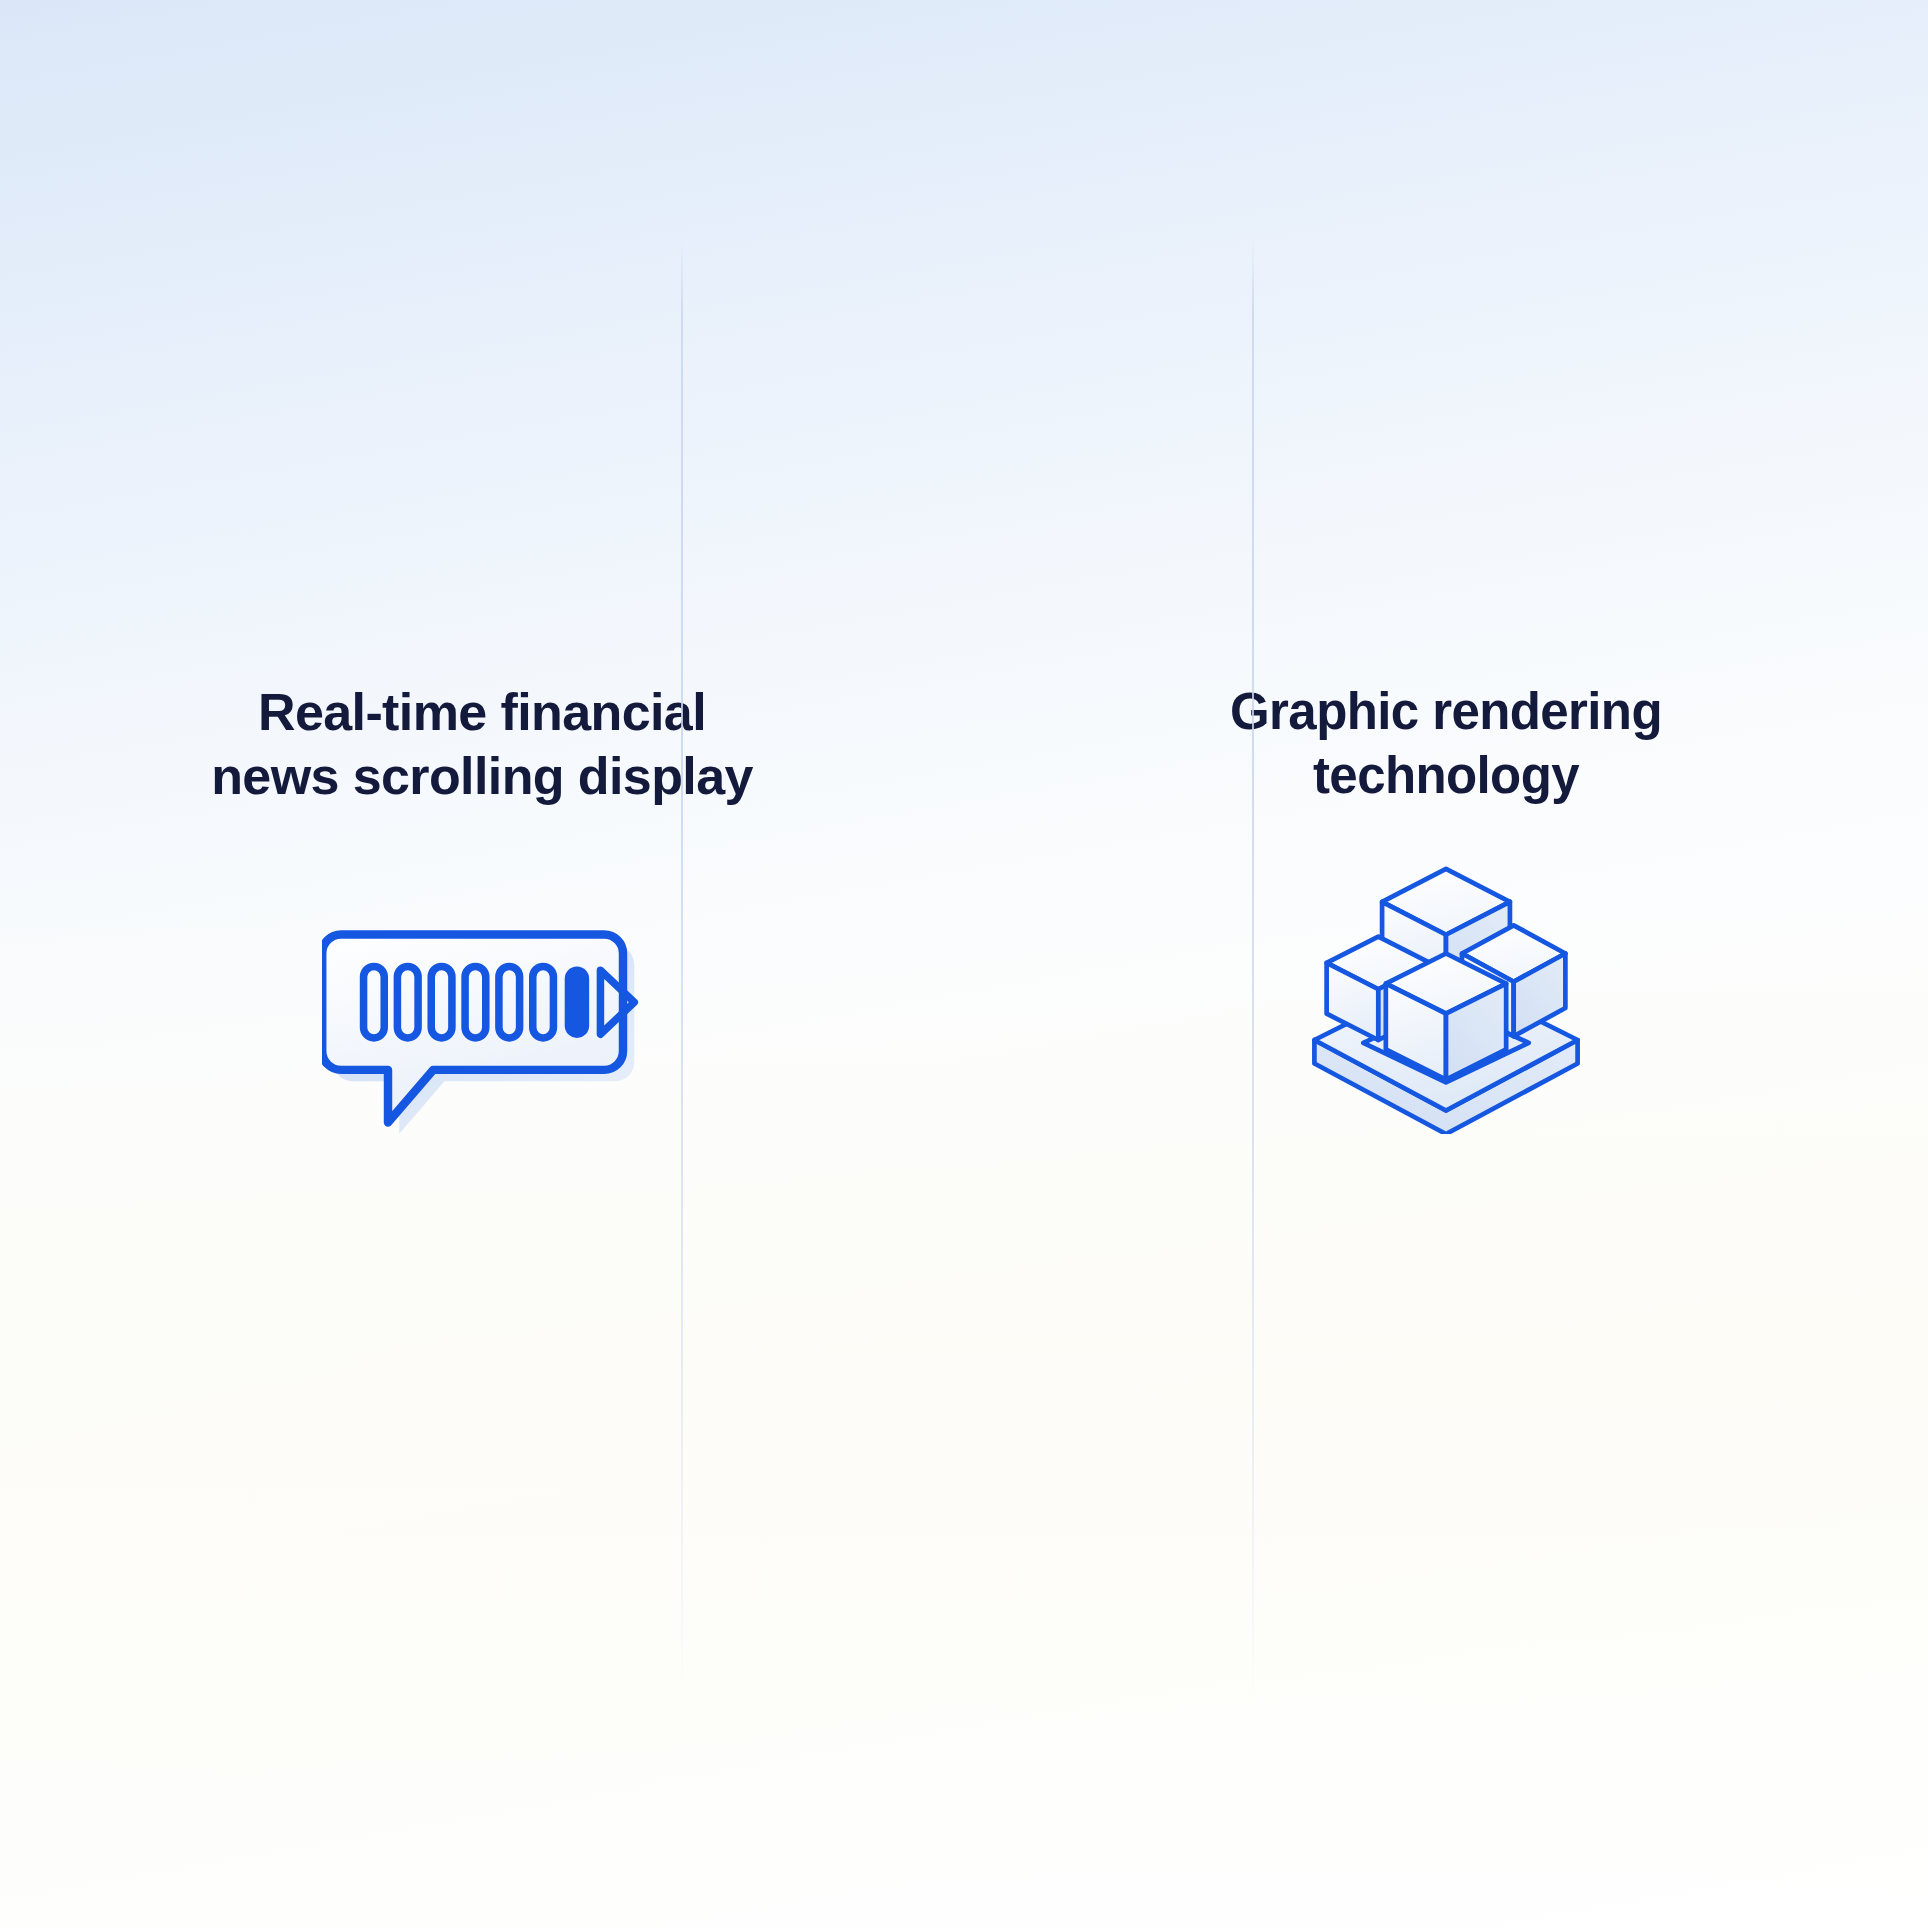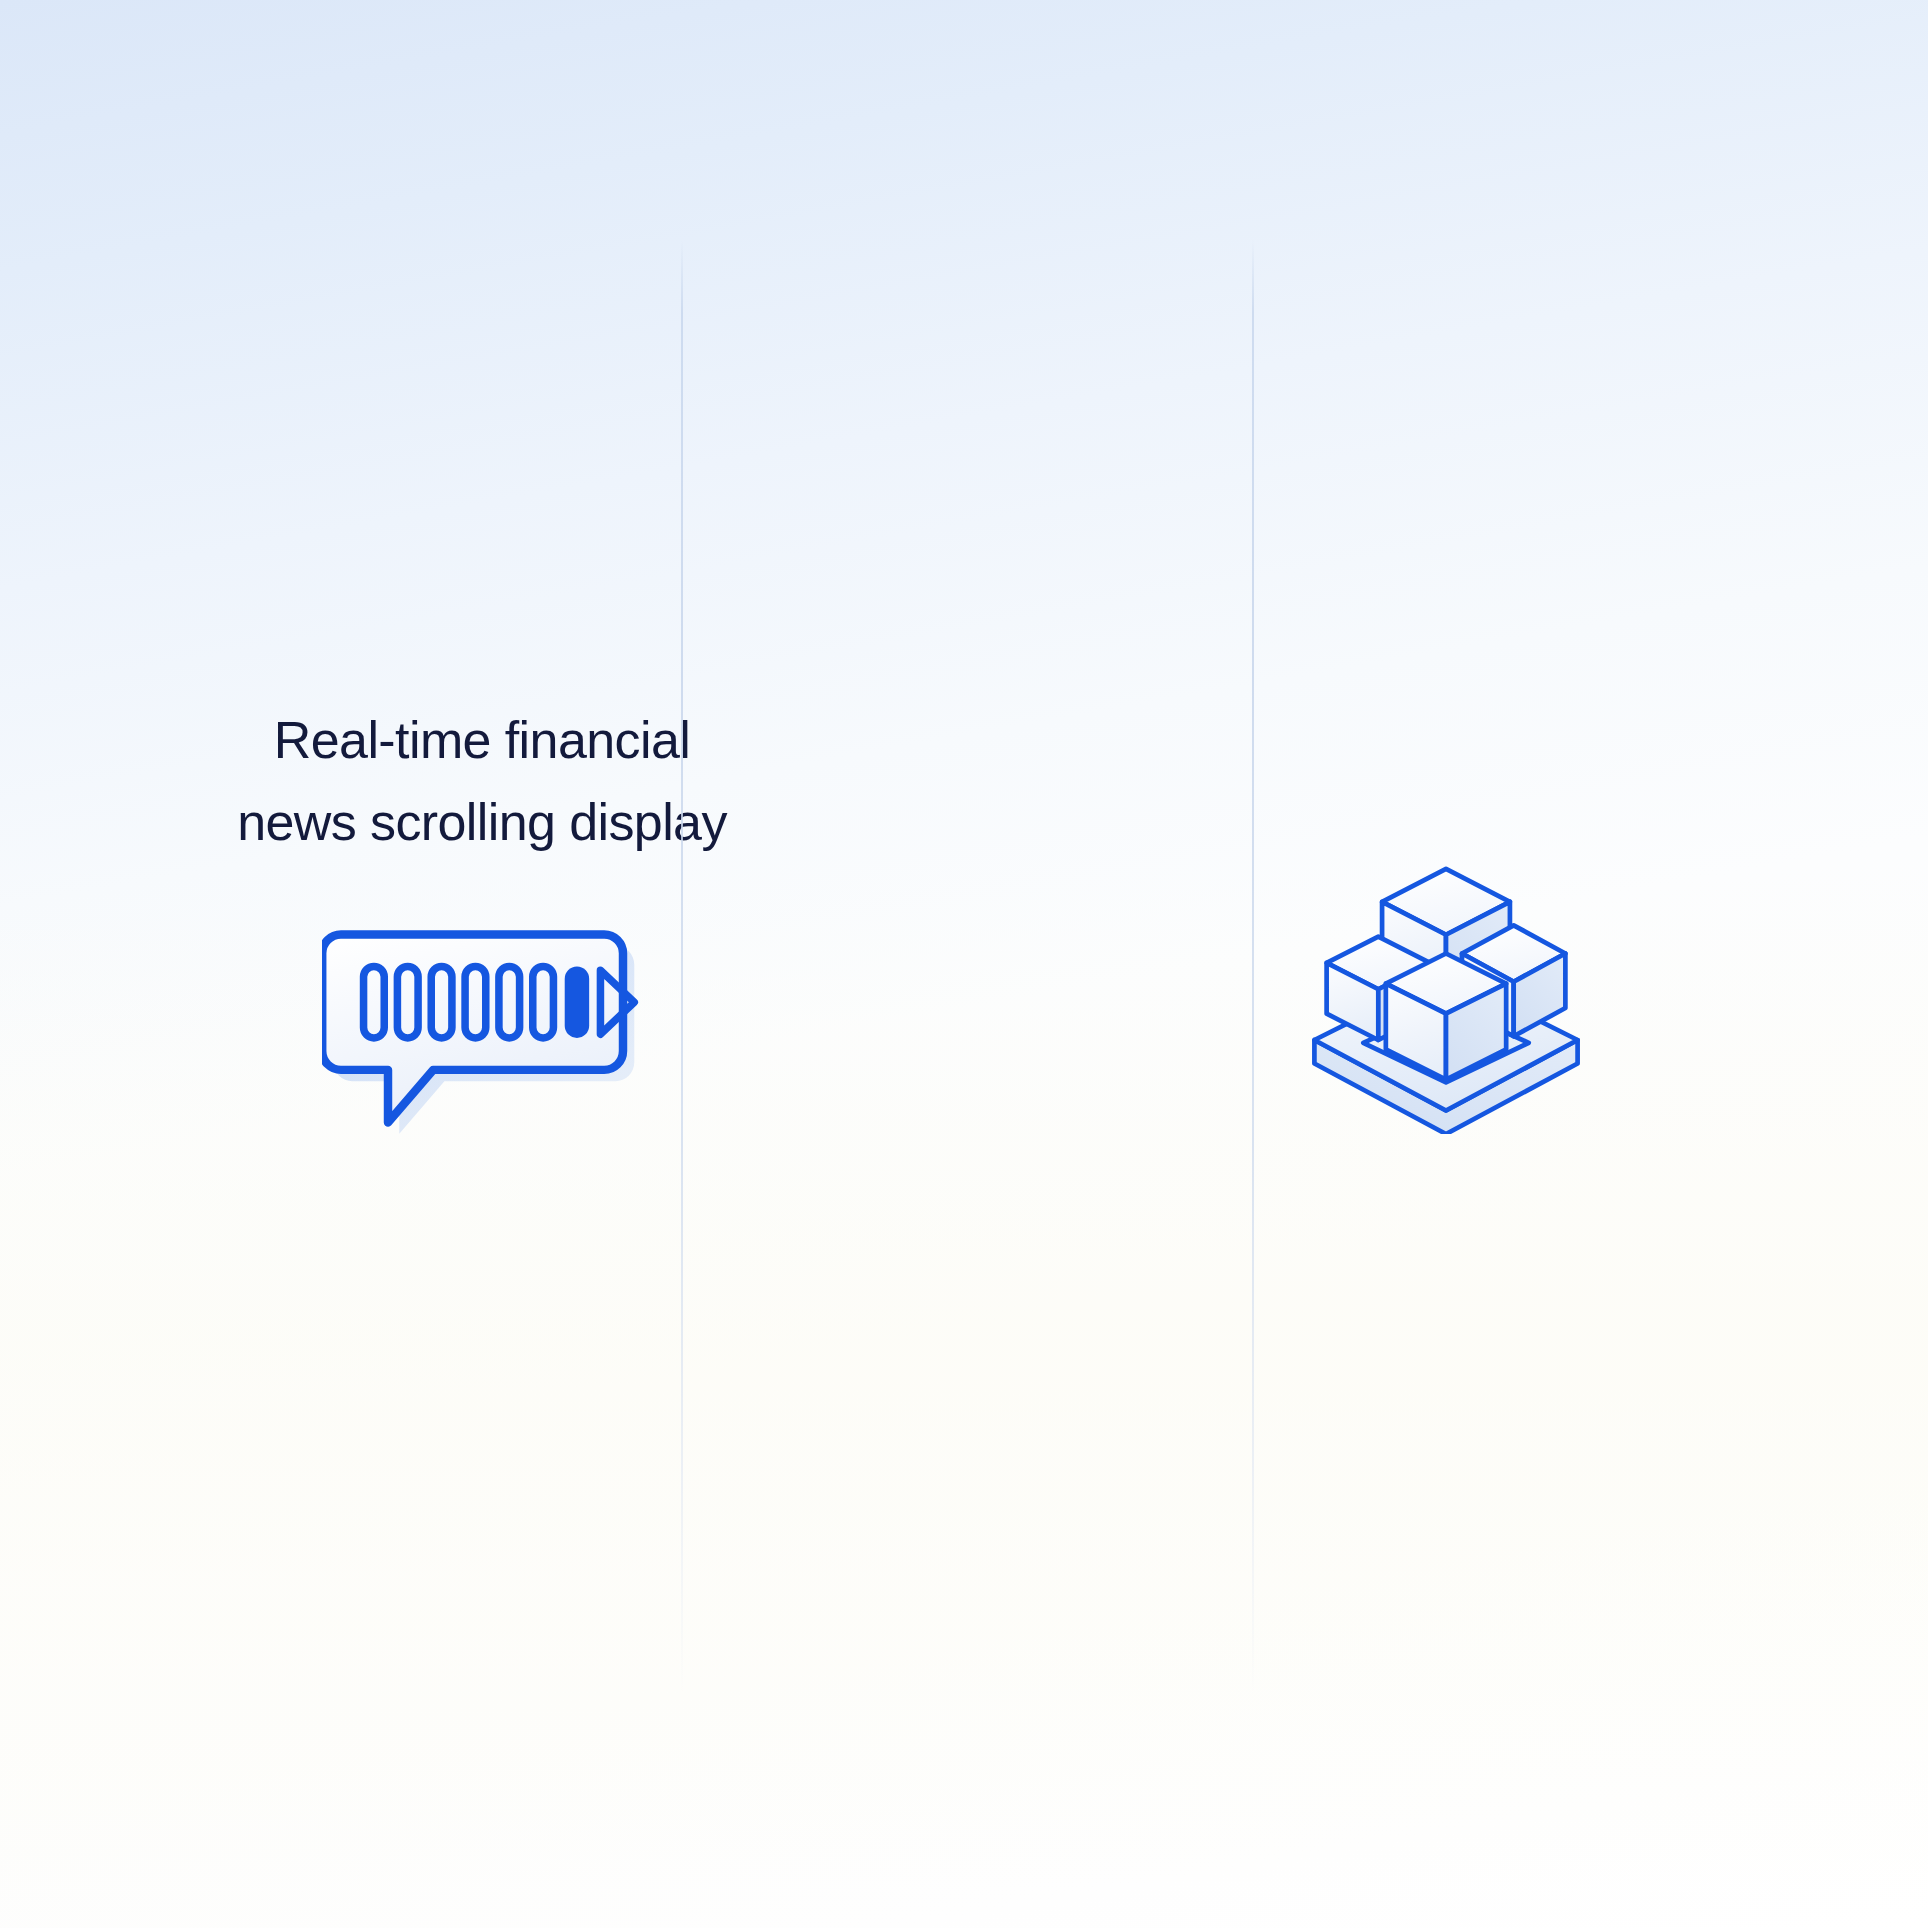--- a/index.html
+++ b/index.html
@@ -50,28 +50,28 @@
   .column {
     position: relative;
     flex: 1 1 0;
     display: flex;
     flex-direction: column;
     align-items: center;
   }
 
   .col-title {
     position: absolute;
-    top: 699px;
+    top: 680px;
     left: 0;
     width: 100%;
     text-align: center;
     color: #131a3c;
     font-size: 52px;
-    line-height: 82px;
-    font-weight: 400;
+    line-height: 64px;
+    font-weight: 700;
     letter-spacing: -0.6px;
     padding: 0 38px;
     box-sizing: border-box;
     white-space: pre-line;
   }
   .col-title.c2 { font-size: 51px; }
   .col-title.c3 { font-size: 51px; }
 
   .col-icon {
     position: absolute;
@@ -150,20 +150,22 @@
           <rect x="258" y="42" width="26" height="76" rx="13" fill="#1557e0"></rect>
 
           <path d="M296,46 L332,80 L296,114 Z" fill="none" stroke="#1557e0" stroke-width="8" stroke-linejoin="round"></path>
         </svg>
       </div>
     </div>
 
 
     <div class="column">
 
+      <div class="col-title c3">Graphic rendering
+technology</div>
 
       <div class="col-icon i3">
         <svg width="282" height="282" viewBox="0 0 300 300">
           <defs>
             <linearGradient id="topFace" x1="0" y1="0" x2="0.4" y2="1">
               <stop offset="0%" stop-color="#ffffff"></stop>
               <stop offset="100%" stop-color="#f2f6fc"></stop>
             </linearGradient>
             <linearGradient id="leftFace" x1="0" y1="0" x2="0.2" y2="1">
               <stop offset="0%" stop-color="#fbfcfe"></stop>

